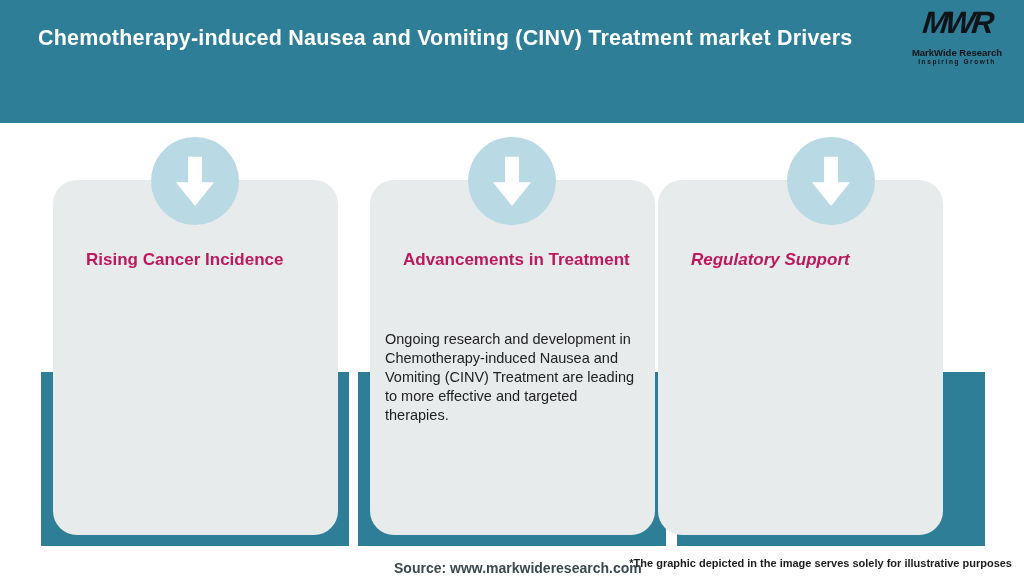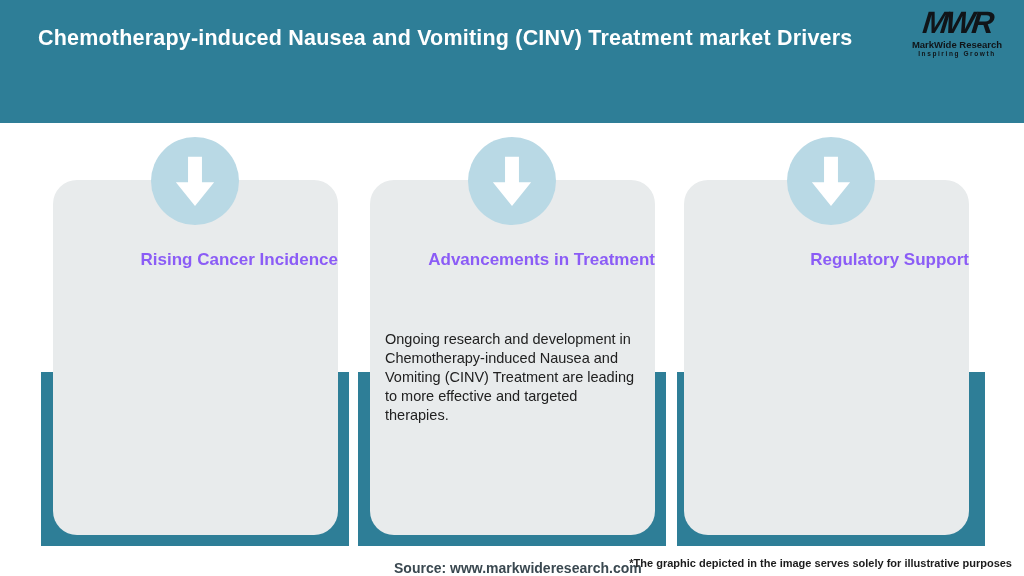--- a/index.html
+++ b/index.html
@@ -17,52 +17,52 @@
     font-size:21.5px;font-weight:bold;color:#ffffff;letter-spacing:0.2px;
     white-space:nowrap;
   }
   .logo{
     position:absolute;right:12px;top:8px;width:110px;text-align:center;color:#101418;
   }
   .logo-monogram{
     font-size:31px;font-weight:bold;font-style:italic;line-height:30px;
     letter-spacing:-3px;transform:skewX(-6deg);
   }
-  .logo-name{font-size:9.5px;font-weight:bold;line-height:11px;margin-top:1px;}
+  .logo-name{font-size:9.5px;font-weight:bold;line-height:11px;margin-top:9px;}
   .logo-tagline{font-size:6.5px;font-weight:bold;letter-spacing:1.6px;line-height:8px;}
   
   .teal-backing{
     position:absolute;top:372px;height:174px;
     background:var(--bar-teal,#2e7e97);z-index:1;
   }
   .card{
     position:absolute;top:180px;height:355px;width:285px;
     background:var(--card-gray,#e8ebec);border-radius:24px;z-index:2;
   }
   .circle{
     position:absolute;top:137px;width:88px;height:88px;border-radius:50%;
     background:var(--circle-blue,#b9d9e5);z-index:3;
     display:flex;align-items:center;justify-content:center;
   }
   .circle svg{width:58px;height:62px;display:block;}
   .card-title{
-    position:absolute;top:70px;left:0;right:0;text-align:right;
-    font-size:17px;font-weight:bold;color:#8b5cf6;margin-left:33px;
+    position:absolute;top:70px;left:0;right:0;text-align:left;
+    font-size:17px;font-weight:bold;color:#be185d;margin-left:33px;
   }
   .card-body{
     position:absolute;top:150px;left:15px;right:13px;
     font-size:14.5px;line-height:19px;color:#212121;
   }
   
   .backing-1{left:41px;width:308px;}
   .backing-2{left:358px;width:308px;}
   .backing-3{left:677px;width:308px;}
   .card-1{left:53px;}
   .card-2{left:370px;}
-  .card-3{left:684px;}
+  .card-3{left:658px;font-style:italic;}
   .circle-1{left:151px;}
   .circle-2{left:468px;}
   .circle-3{left:787px;}
   
   .footer-source{
     position:absolute;left:394px;top:552px;
     font-size:14px;font-weight:bold;color:#3a4850;white-space:nowrap;margin-top:8px;
   }
   .footer-disclaimer{
     position:absolute;right:12px;top:557px;

